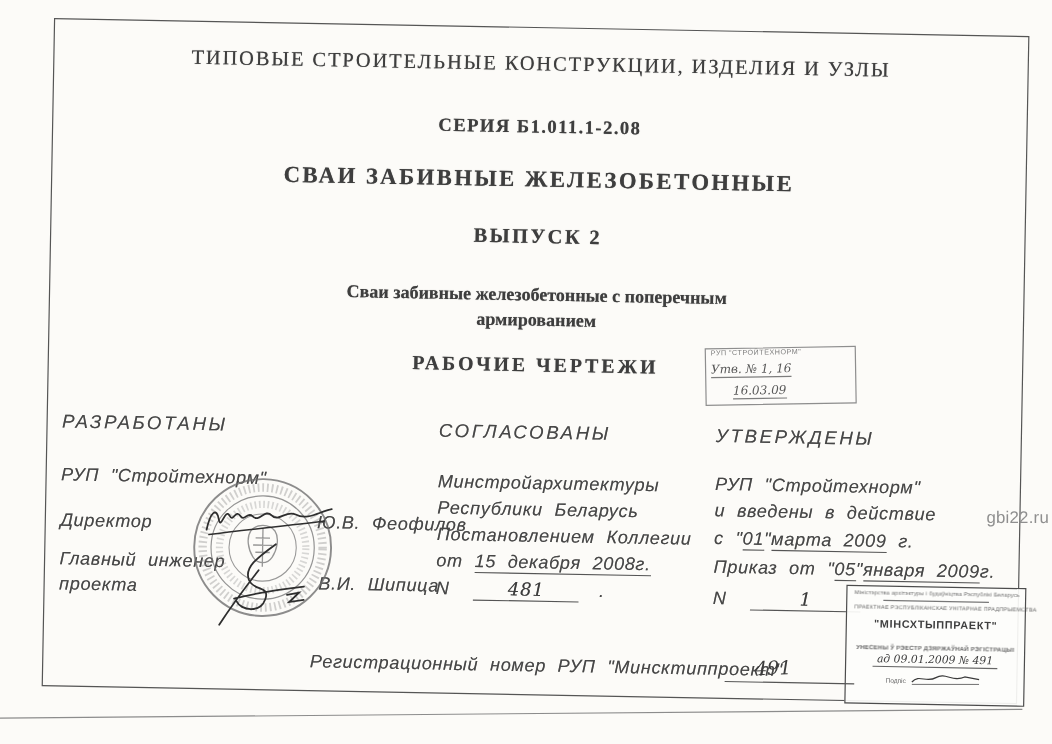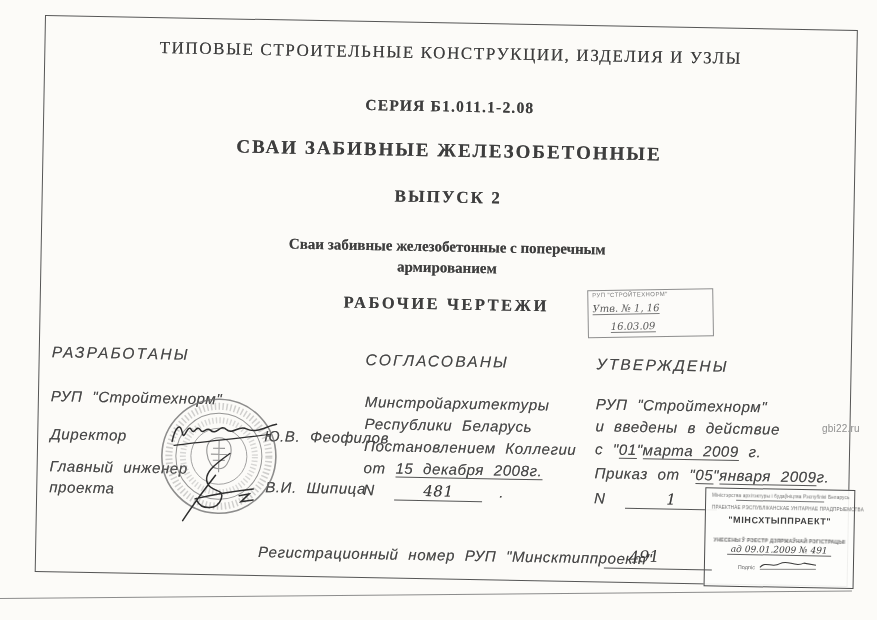--- a/index.html
+++ b/index.html
@@ -37,21 +37,21 @@
           color:#5c5c5c;}
   .rstamp .tiny{font-size:5px;letter-spacing:.2px;white-space:nowrap;transform:scale(.92);
                 color:#6e6e6e;margin-top:3px;filter:blur(.2px);}
   .rstamp .rule{width:60%;margin:2px auto 2px auto;border-top:.8px solid #777;}
   .rstamp .org{font-size:9px;font-weight:bold;letter-spacing:.6px;color:#3f3f3f;margin-top:5px;}
   .rstamp .tiny2{font-size:5px;font-weight:bold;letter-spacing:.2px;white-space:nowrap;
                  margin-top:12px;color:#666;filter:blur(.2px);}
   .rstamp .hwrow{font-size:9px;margin-top:1px;}
   .rstamp .hwrow .hw{border-bottom:.9px solid #666;padding:0 4px;}
   .rstamp .signrow{font-size:5.5px;color:#666;margin-top:3px;display:flex;align-items:flex-end;justify-content:center;gap:3px;}
-  .watermark{left:822px;top:423px;font-size:10px;color:#8f8f8f;letter-spacing:.2px;z-index:5;}
+  .watermark{left:822px;top:423px;font-size:14px;color:#8f8f8f;letter-spacing:.2px;z-index:5;}
   .edge-line{left:0;top:598px;width:852px;border-top:1.1px solid #8c8c8c;
              transform:rotate(-.5deg);transform-origin:0 0;}
   svg{overflow:visible;}
 </style>
 </head>
 <body>
 
 <div class="page">
 
   <div class="abs watermark">gbi22.ru</div>

